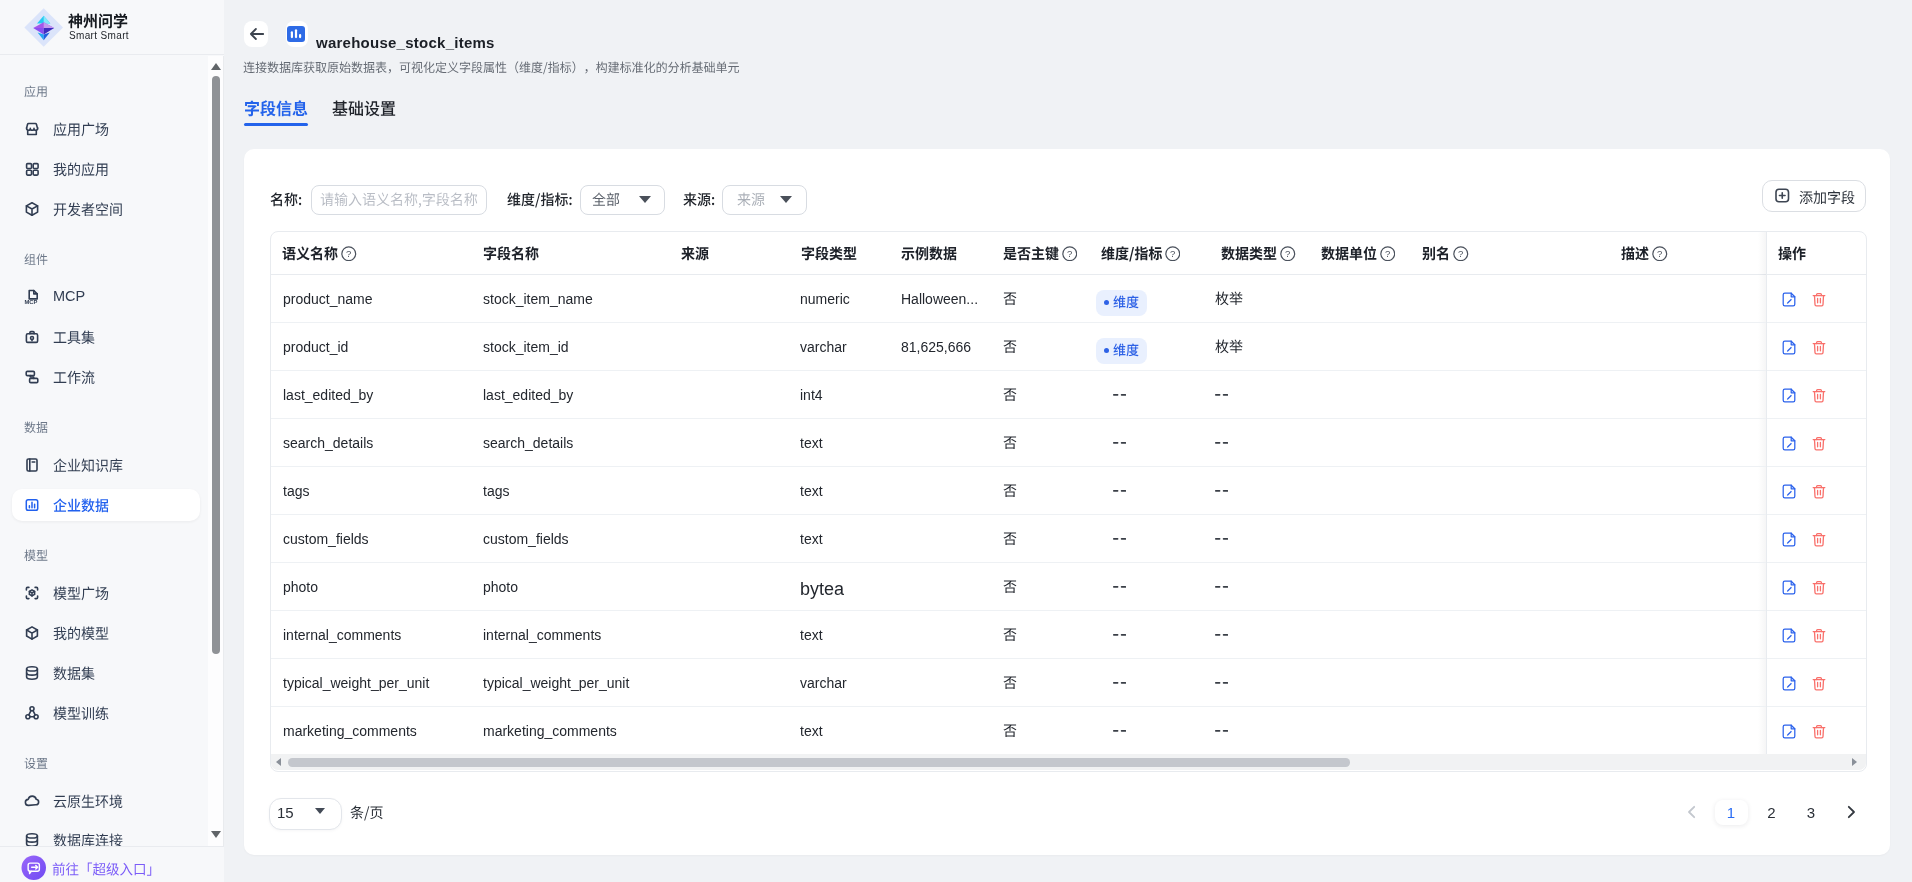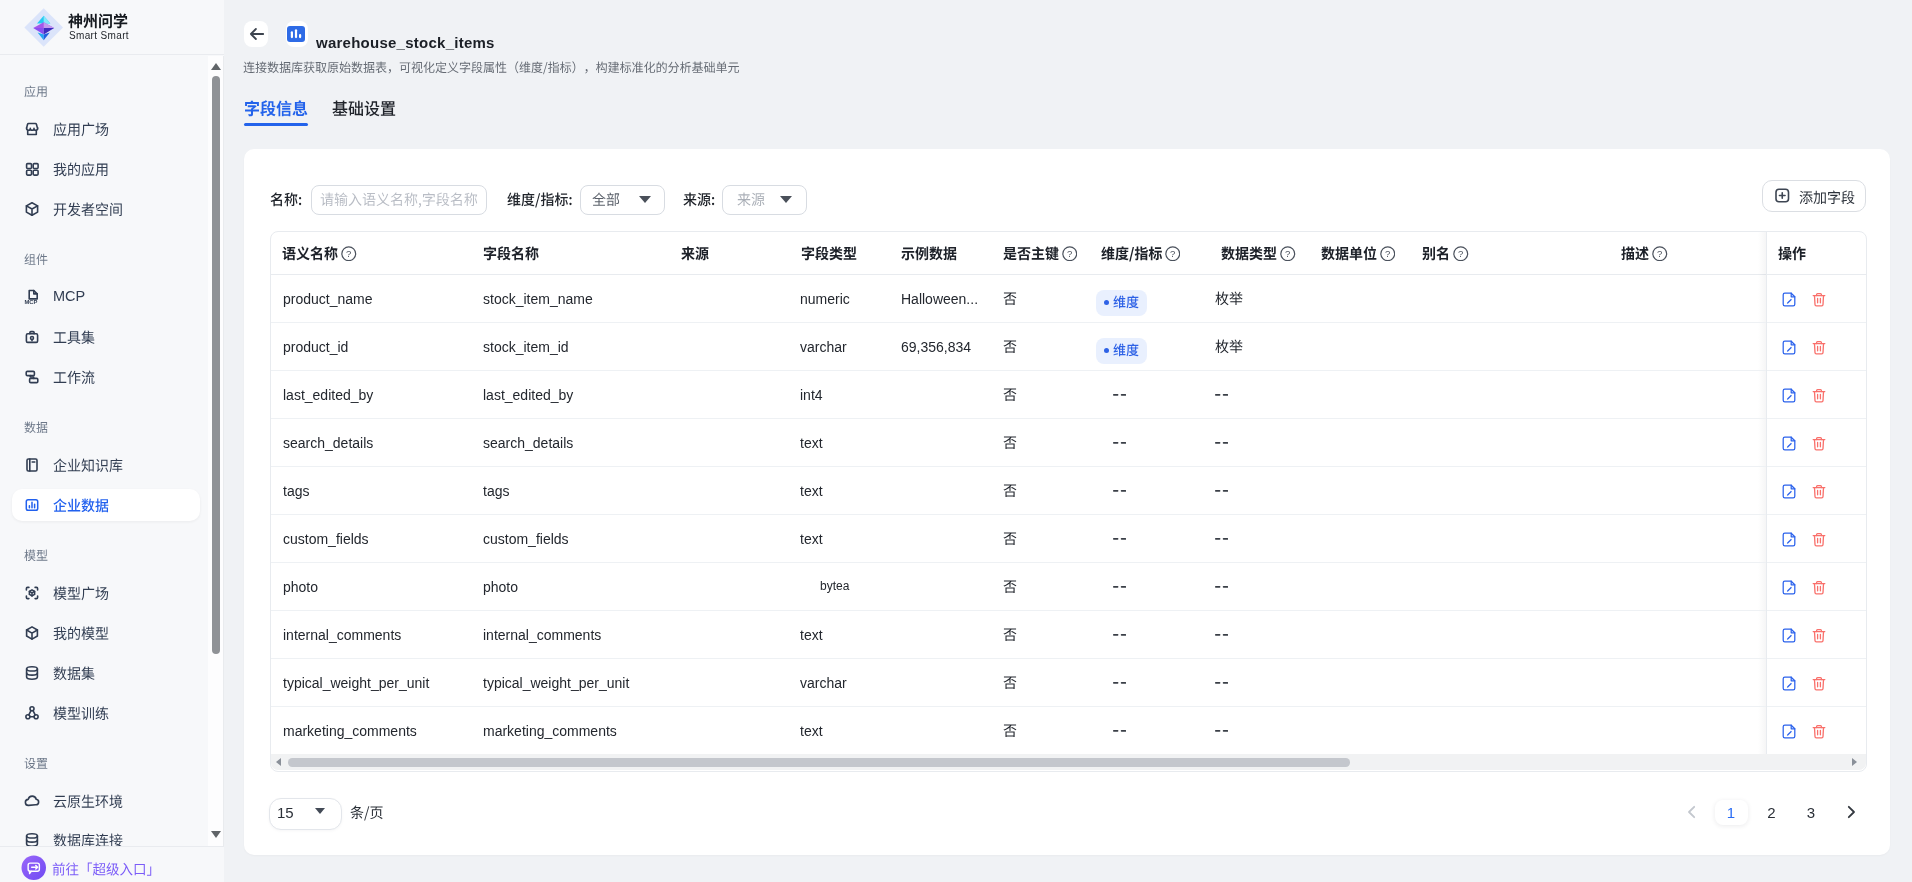--- a/index.html
+++ b/index.html
@@ -709,21 +709,21 @@
         <path d="M4.6 3.6v-1c0-.5.4-.9.9-.9h3c.5 0 .9.4.9.9v1"></path>
         <path d="M2.5 3.6l.5 9c0 .7.6 1.2 1.3 1.2h5.4c.7 0 1.3-.5 1.3-1.2l.5-9"></path>
         <path d="M5.6 6.4v4.4M8.4 6.4v4.4"></path>
       </svg>
     </div>
 <div class="abs" style="left:270.5px;top:322.2px;width:1495px;height:1px;background:#eef1f4"></div>
 <div class="abs" style="left:1766.5px;top:322.2px;width:99px;height:1px;background:#eef1f4"></div>
 <div class="abs" style="left:283px;top:339.0px;font-size:14px;color:#23272e">product_id</div>
 <div class="abs" style="left:483px;top:339.0px;font-size:14px;color:#23272e">stock_item_id</div>
 <div class="abs" style="left:800px;top:339.0px;font-size:14px;color:#23272e">varchar</div>
-<div class="abs" style="left:901px;top:339.0px;font-size:14px;color:#23272e">69,356,834</div>
+<div class="abs" style="left:901px;top:339.0px;font-size:14px;color:#23272e">81,625,666</div>
 <div style="position:absolute;left:1002.5px;top:338.8px;line-height:0">
       <svg width="14.0" height="14.7" viewBox="0 0 1000 1050" style="overflow:visible">
         <g fill="#23272e" transform="translate(0,924) scale(1,-1.05)">
           <path d="M219 35H784V-32H219ZM177 298H831V-78H750V232H254V-80H177ZM66 783H934V712H66ZM546 755 619 723Q557 643 470 576Q384 510 286 458Q188 405 88 366Q83 375 74 388Q64 401 54 414Q44 427 35 435Q135 467 231 514Q327 562 409 623Q491 684 546 755ZM579 565 633 615Q690 592 752 560Q813 529 868 496Q923 463 959 435L905 378Q869 408 814 442Q760 476 698 508Q637 541 579 565ZM461 610 536 685 537 684V327H461Z"></path>
         </g>
       </svg>
     </div>
 <div class="abs" style="left:1096px;top:338.0px;width:51px;height:26px;background:#e9f0fe;border-radius:8px"></div>
 <div class="abs" style="left:1103.5px;top:348.1px;width:5px;height:5px;border-radius:50%;background:#2e62e6"></div>
 <div style="position:absolute;left:1112.5px;top:343.0px;line-height:0">
@@ -910,21 +910,21 @@
         <path d="M1.2 3.6h11.6"></path>
         <path d="M4.6 3.6v-1c0-.5.4-.9.9-.9h3c.5 0 .9.4.9.9v1"></path>
         <path d="M2.5 3.6l.5 9c0 .7.6 1.2 1.3 1.2h5.4c.7 0 1.3-.5 1.3-1.2l.5-9"></path>
         <path d="M5.6 6.4v4.4M8.4 6.4v4.4"></path>
       </svg>
     </div>
 <div class="abs" style="left:270.5px;top:562.2px;width:1495px;height:1px;background:#eef1f4"></div>
 <div class="abs" style="left:1766.5px;top:562.2px;width:99px;height:1px;background:#eef1f4"></div>
 <div class="abs" style="left:283px;top:579.0px;font-size:14px;color:#23272e">photo</div>
 <div class="abs" style="left:483px;top:579.0px;font-size:14px;color:#23272e">photo</div>
-<div class="abs" style="left:820px;top:579.0px;font-size:12px;color:#23272e">bytea</div>
+<div class="abs" style="left:800px;top:579.0px;font-size:18px;color:#23272e">bytea</div>
 <div style="position:absolute;left:1002.5px;top:578.8px;line-height:0">
       <svg width="14.0" height="14.7" viewBox="0 0 1000 1050" style="overflow:visible">
         <g fill="#23272e" transform="translate(0,924) scale(1,-1.05)">
           <path d="M219 35H784V-32H219ZM177 298H831V-78H750V232H254V-80H177ZM66 783H934V712H66ZM546 755 619 723Q557 643 470 576Q384 510 286 458Q188 405 88 366Q83 375 74 388Q64 401 54 414Q44 427 35 435Q135 467 231 514Q327 562 409 623Q491 684 546 755ZM579 565 633 615Q690 592 752 560Q813 529 868 496Q923 463 959 435L905 378Q869 408 814 442Q760 476 698 508Q637 541 579 565ZM461 610 536 685 537 684V327H461Z"></path>
         </g>
       </svg>
     </div>
 <div class="abs" style="left:1112.5px;top:585.9px;line-height:0">
       <svg width="13.2" height="2" viewBox="0 0 13.2 2">
         <rect width="5.4" height="1.8" rx="0.7" fill="#3a3f47"></rect>

